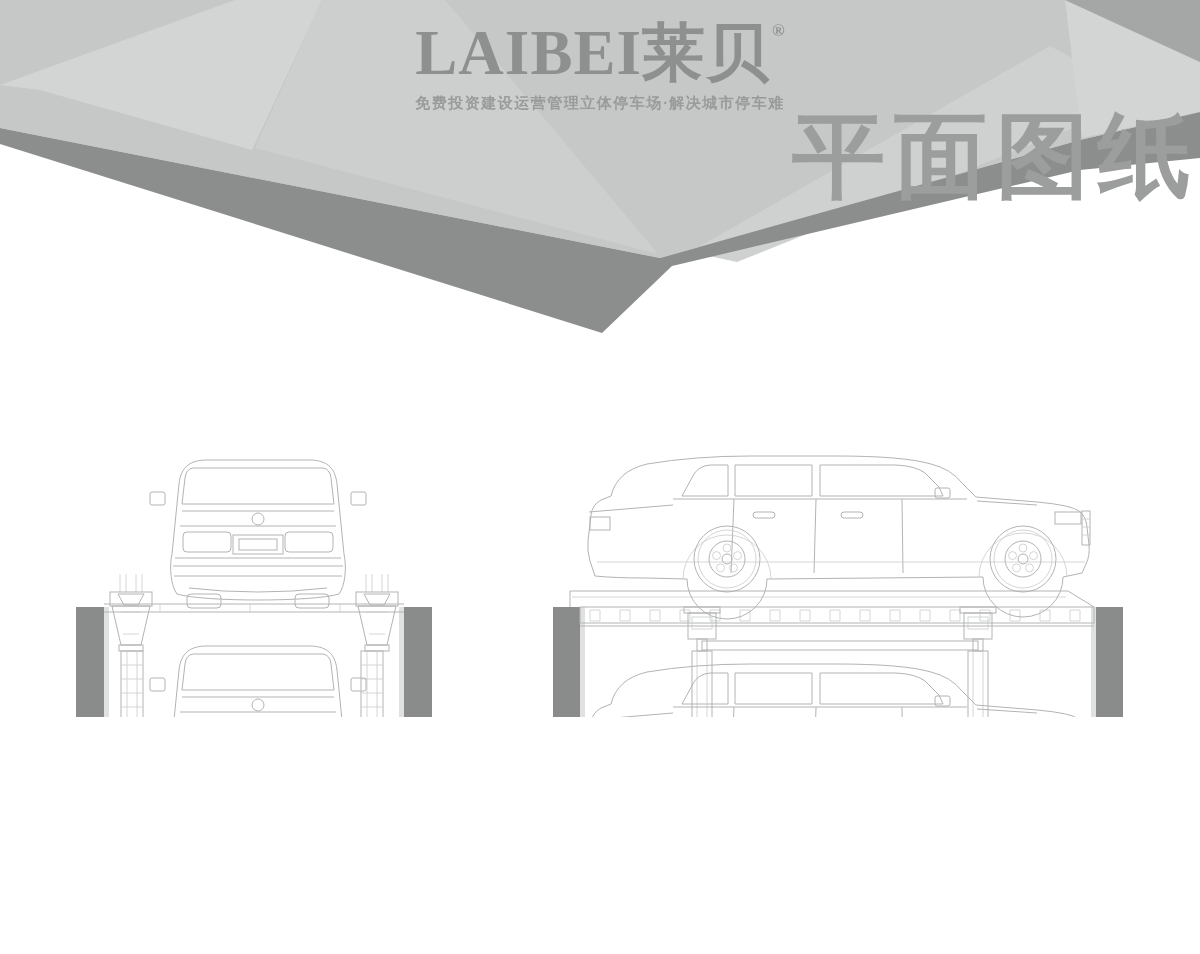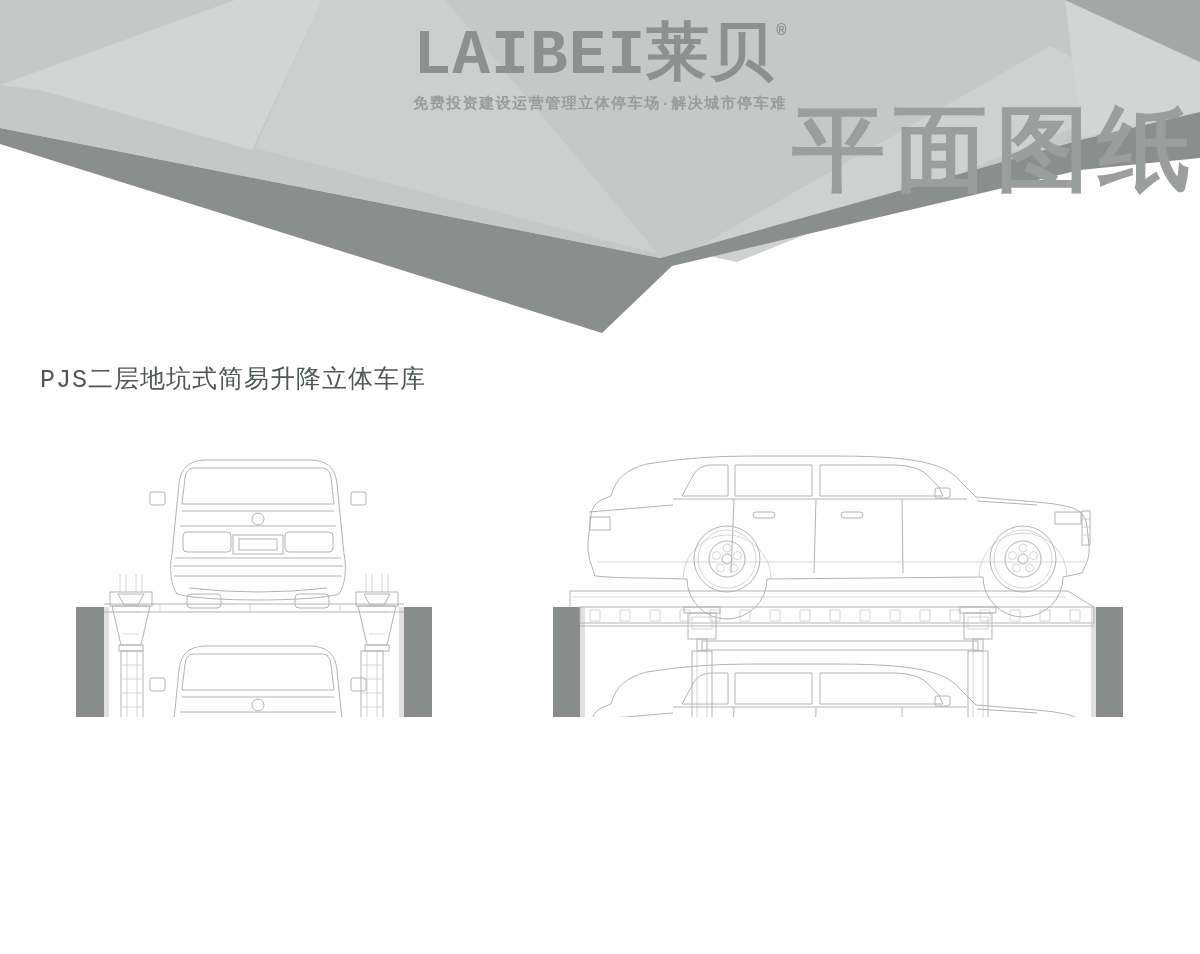--- a/index.html
+++ b/index.html
@@ -1,17 +1,17 @@
 <!DOCTYPE html>
 <html style="--logo-col: #8e908f; --line-col: #b2b4b3; --pit-col: #8a8c8b;"><head>
 <meta charset="utf-8">
 <style>
   html,body{margin:0;padding:0;background:#ffffff;}
   .page{position:relative;width:1200px;height:717px;background:#fff;overflow:hidden;
-        font-family:Liberation Mono, monospace;}
+        font-family:Liberation Serif, serif;}
   .layer{position:absolute;left:0;top:0;}
   
   .logo-line{position:absolute;left:0;right:0;top:22px;text-align:center;
              color:var(--logo-col,#8e908f);font-weight:900;font-size:63px;line-height:1;
              letter-spacing:1px;white-space:nowrap;}
   .logo-line .reg{font-size:17px;font-weight:700;vertical-align:38px;letter-spacing:0;margin-left:2px;}
   .tagline{position:absolute;left:0;right:0;top:94px;text-align:center;
            color:#999b9a;font-size:15px;font-weight:700;letter-spacing:1.5px;white-space:nowrap;}
   .big-title{position:absolute;left:0;right:0;top:108px;text-align:right;
              color:#9c9e9d;font-weight:900;font-size:93px;line-height:1.05;
@@ -37,21 +37,20 @@
     <polygon fill="#cfd1d0" points="690,252 1050,46 1148,98 737,262"></polygon>
     <polygon fill="#d3d5d4" points="1065,0 1200,62 1200,112 1082,138"></polygon>
     <polygon fill="#a4a7a6" points="1065,0 1200,0 1200,62"></polygon>
     <polygon fill="#8c8e8d" points="0,128 660,258 1080,140 1200,112 1200,158 1080,170 672,266 602,333 0,144"></polygon>
   </svg>
 
   <div class="logo-line"><span>LAIBEI莱贝</span><span class="reg">®</span></div>
   <div class="tagline">免费投资建设运营管理立体停车场·解决城市停车难</div>
   <div class="big-title">平面图纸</div>
 
-  <div class="section-title">PJS二层地坑式简易升降立体车库</div>
 
   <svg class="layer" width="1200" height="954" viewBox="0 0 1200 954">
 
     <defs>
 
       <g id="wheel">
         <circle class="draw" r="33"></circle>
         <circle class="draw-light" r="29"></circle>
         <circle class="draw" r="18"></circle>
         <circle class="draw" r="5"></circle>

